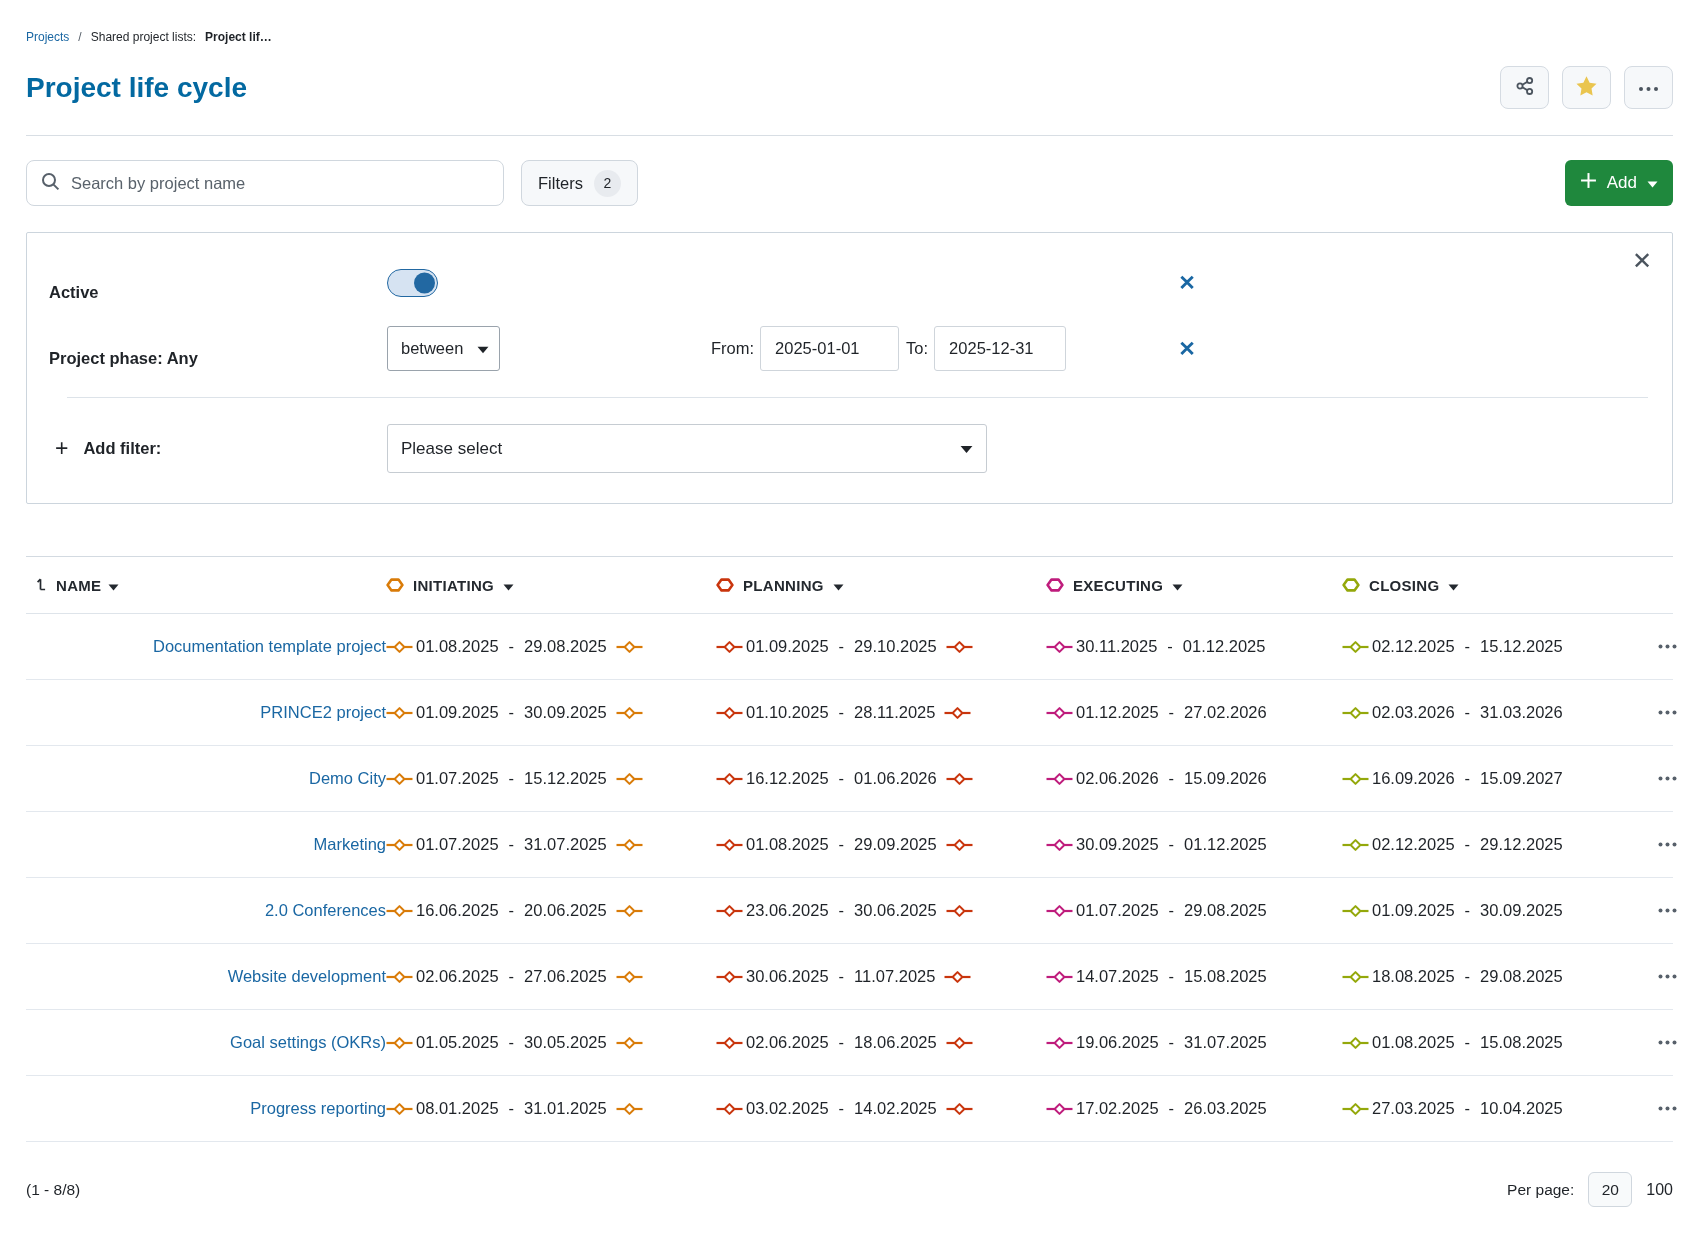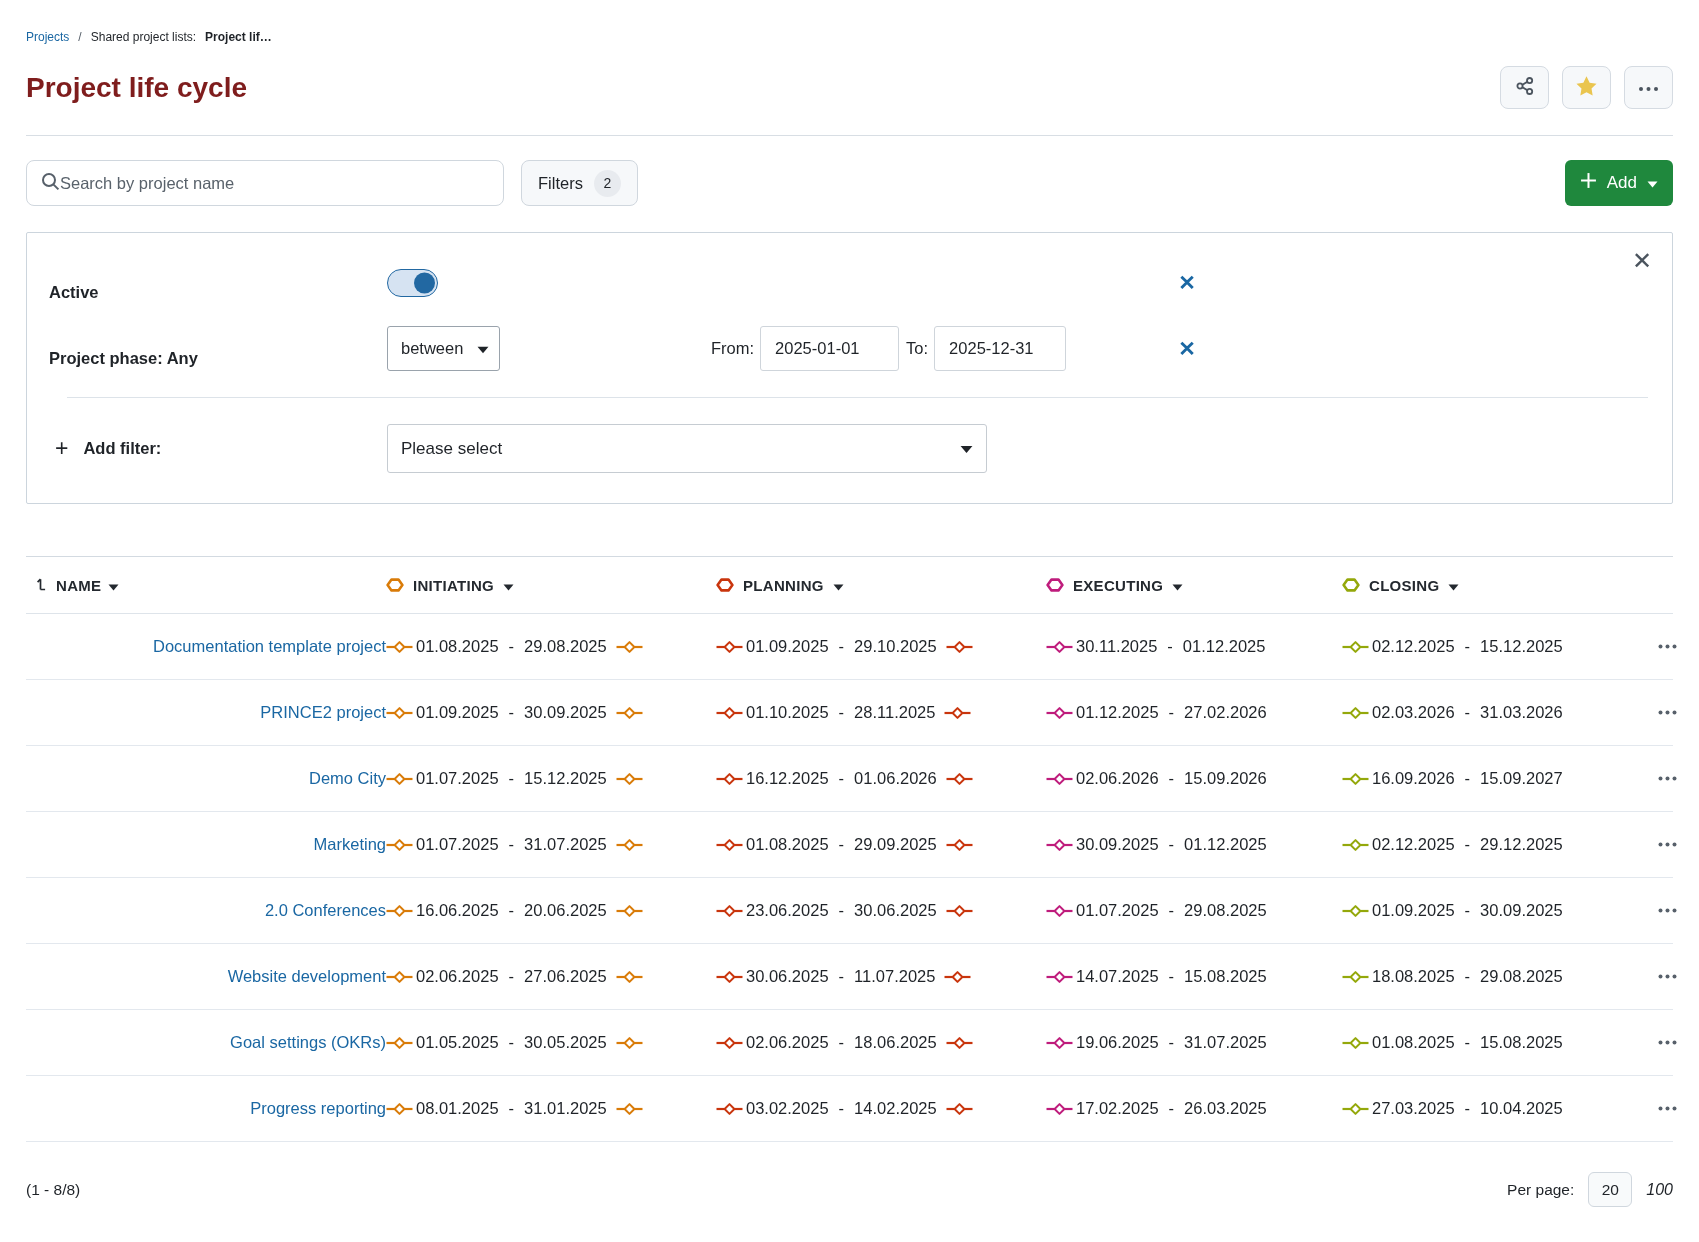--- a/index.html
+++ b/index.html
@@ -12,29 +12,29 @@
 
   
   .breadcrumb { margin-top: 30px; font-size: 12px; display:flex; gap:9px; align-items:baseline; }
   .breadcrumb a { color:#1A67A3; text-decoration:none; cursor:pointer; }
   .breadcrumb .sep { color:#57606a; }
   .breadcrumb .current { font-weight:700; }
 
   
   .title-row { display:flex; align-items:center; justify-content:space-between;
     margin-top: 22px; padding-bottom: 26px; border-bottom:1px solid #d8dee4; }
-  h1 { font-size: 28px; font-weight:700; color:#7f1d1d; }
+  h1 { font-size: 28px; font-weight:700; color:#0369a1; }
   .icon-btn-group { display:flex; gap:13px; }
   .icon-btn { width:49px; height:43px; background:#f6f8fa; border:1px solid #d5dbe2;
     border-radius:8px; display:flex; align-items:center; justify-content:center; cursor:pointer; }
 
   
   .toolbar { margin-top: 24px; display:flex; align-items:center; gap:17px; }
   .search-box { width:478px; height:46px; border:1px solid #d0d7de; border-radius:8px;
-    display:flex; align-items:center; padding:8px 14px; background:#fff; }
+    display:flex; align-items:center; padding:8px 14px; gap:11px; background:#fff; }
   .search-box input { border:none; outline:none; flex:1; font-size:16.5px;
     font-family:"Liberation Sans",sans-serif; color:#1F2328; background:transparent; }
   .search-box input::placeholder { color:#59626b; }
   .filters-btn { height:46px; padding:0 16px; background:#f6f8fa; border:1px solid #d0d7de;
     border-radius:8px; display:flex; align-items:center; gap:11px; font-size:16.5px;
     color:#1F2328; cursor:pointer; font-family:inherit; }
   .filters-badge { width:27px; height:27px; border-radius:50%; background:#e8ebef;
     display:flex; align-items:center; justify-content:center; font-size:14px; color:#1F2328; }
   .spacer { flex:1; }
   .add-btn { height:46px; padding:0 15px; background:#1F883D; color:#fff; border:none;
@@ -90,21 +90,21 @@
   .row-more { background:none; border:none; cursor:pointer; color:#57606a;
     display:flex; align-items:center; padding:4px; }
 
   
   .list-footer { display:flex; align-items:center; justify-content:space-between;
     padding-top:30px; font-size:15.5px; }
   .per-page { display:flex; align-items:center; gap:14px; }
   .pp-current { height:35px; min-width:44px; padding:0 10px; border:1px solid #d0d7de;
     border-radius:6px; background:#f8fafb; font-size:15.5px; font-family:inherit;
     cursor:pointer; color:#1F2328; }
-  .pp-option { font-style:italic; font-size:16px; color:#1F2328; text-decoration:none; cursor:pointer; }
+  .pp-option { font-size:16px; color:#1F2328; text-decoration:none; cursor:pointer; }
 </style>
 </head>
 <body>
 
 <div class="page">
 
   <nav class="breadcrumb">
     <a>Projects</a>
     <span class="sep">/</span>
     <span>Shared project lists:</span>

